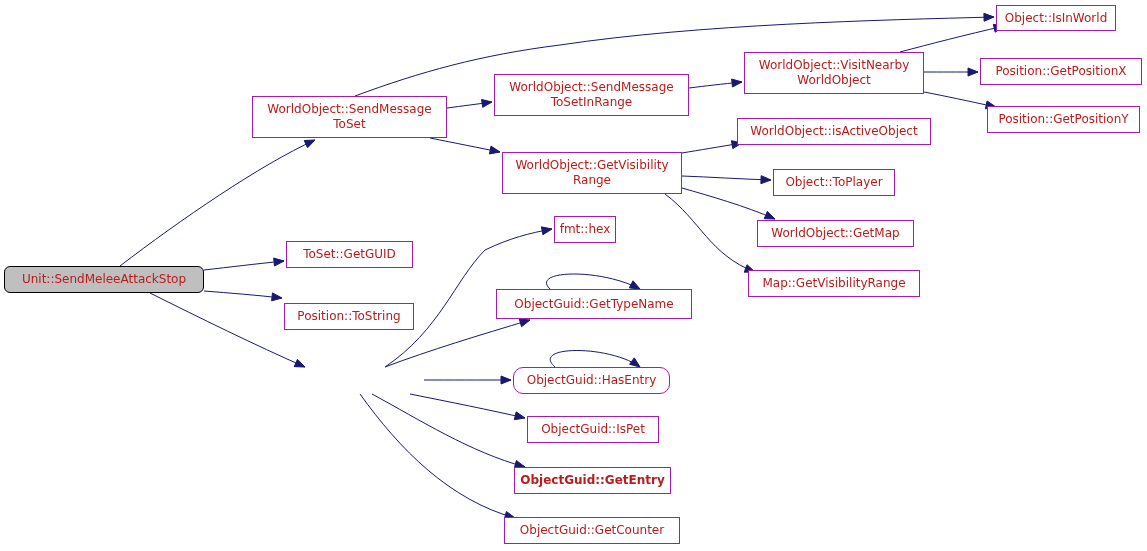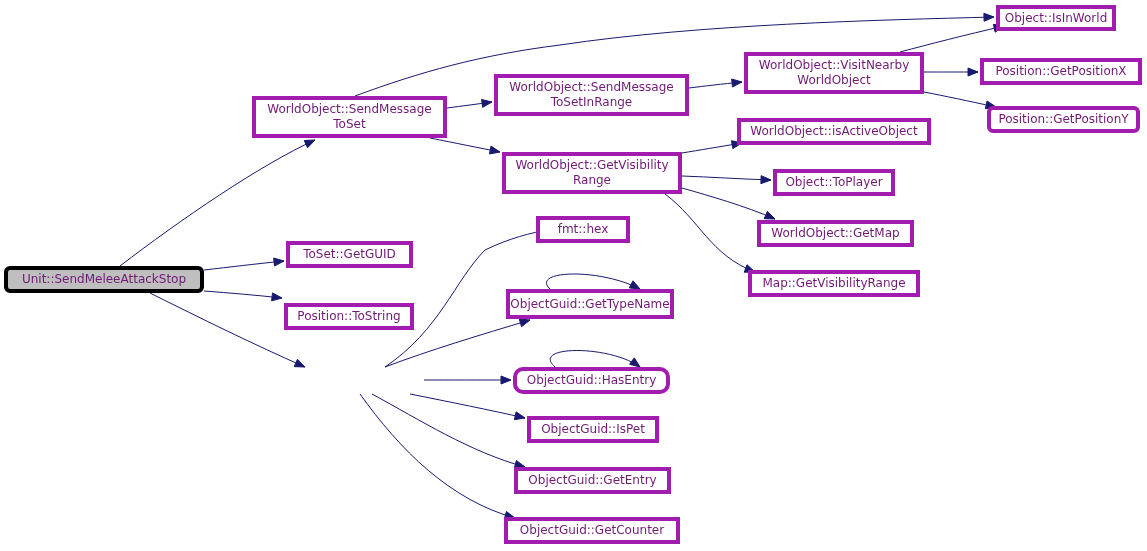--- a/index.html
+++ b/index.html
@@ -1,21 +1,21 @@
 <!DOCTYPE html>
 <html><head>
 <meta charset="utf-8">
 <style>
   html, body { margin: 0; padding: 0; background: #ffffff; }
   #canvas { position: relative; width: 1147px; height: 551px; overflow: hidden; background: #ffffff; }
   svg#edges { position: absolute; left: 0; top: 0; }
   .node {
     position: absolute; box-sizing: border-box;
-    border: 4px solid #a21caf; background: #ffffff;
-    font-family: "DejaVu Sans", sans-serif; font-size: 12px; color: #701a75;
+    border: 1px solid #a21caf; background: #ffffff;
+    font-family: "DejaVu Sans", sans-serif; font-size: 12px; color: #b91c1c;
     display: flex; align-items: center; justify-content: center; text-align: center;
     line-height: 15px; cursor: pointer; white-space: pre-line;
   }
   .node.root { background: #bfbfbf; border-color: #000000; cursor: default; border-radius: 6px; }
   .edge { fill: none; stroke: #191970; stroke-width: 1; }
   .arrow { fill: #191970; stroke: #191970; }
 </style>
 </head>
 <body>
 
@@ -122,24 +122,24 @@
   <div class="node" style="left: 286px; top: 241px; width: 127px; height: 27px;">ToSet::GetGUID</div>
   <div class="node" style="left: 284px; top: 303px; width: 130px; height: 27px;">Position::ToString</div>
   <div class="node" style="left: 494px; top: 74px; width: 195px; height: 42px;">WorldObject::SendMessage
 ToSetInRange</div>
   <div class="node" style="left: 502px; top: 152px; width: 180px; height: 42px;">WorldObject::GetVisibility
 Range</div>
   <div class="node" style="left: 996px; top: 5px; width: 120px; height: 26px;">Object::IsInWorld</div>
   <div class="node" style="left: 744px; top: 52px; width: 180px; height: 42px;">WorldObject::VisitNearby
 WorldObject</div>
   <div class="node" style="left: 980px; top: 58px; width: 162px; height: 27px;">Position::GetPositionX</div>
-  <div class="node" style="left: 987px; top: 106px; width: 153px; height: 27px; border-radius: 6px;">Position::GetPositionY</div>
+  <div class="node" style="left: 987px; top: 106px; width: 153px; height: 27px;">Position::GetPositionY</div>
   <div class="node" style="left: 737px; top: 118px; width: 194px; height: 27px;">WorldObject::isActiveObject</div>
   <div class="node" style="left: 773px; top: 169px; width: 122px; height: 27px;">Object::ToPlayer</div>
   <div class="node" style="left: 757px; top: 220px; width: 157px; height: 27px;">WorldObject::GetMap</div>
   <div class="node" style="left: 748px; top: 270px; width: 172px; height: 27px;">Map::GetVisibilityRange</div>
-  <div class="node" style="left: 536px; top: 216px; width: 94px; height: 27px;">fmt::hex</div>
-  <div class="node" style="left: 496px; top: 289px; width: 168px; height: 30px; margin-left: 10px;">ObjectGuid::GetTypeName</div>
+  <div class="node" style="left: 554px; top: 216px; width: 62px; height: 27px;">fmt::hex</div>
+  <div class="node" style="left: 496px; top: 289px; width: 196px; height: 30px;">ObjectGuid::GetTypeName</div>
   <div class="node" style="left: 513px; top: 367px; width: 157px; height: 27px; border-radius: 10px;">ObjectGuid::HasEntry</div>
   <div class="node" style="left: 527px; top: 416px; width: 132px; height: 27px;">ObjectGuid::IsPet</div>
-  <div class="node" style="left: 514px; top: 467px; width: 157px; height: 27px;">ObjectGuid::GetEntry</div>
+  <div class="node" style="left: 514px; top: 467px; width: 157px; height: 27px; font-weight: bold;">ObjectGuid::GetEntry</div>
   <div class="node" style="left: 504px; top: 517px; width: 176px; height: 27px;">ObjectGuid::GetCounter</div>
 </div>
 
 </body></html>

